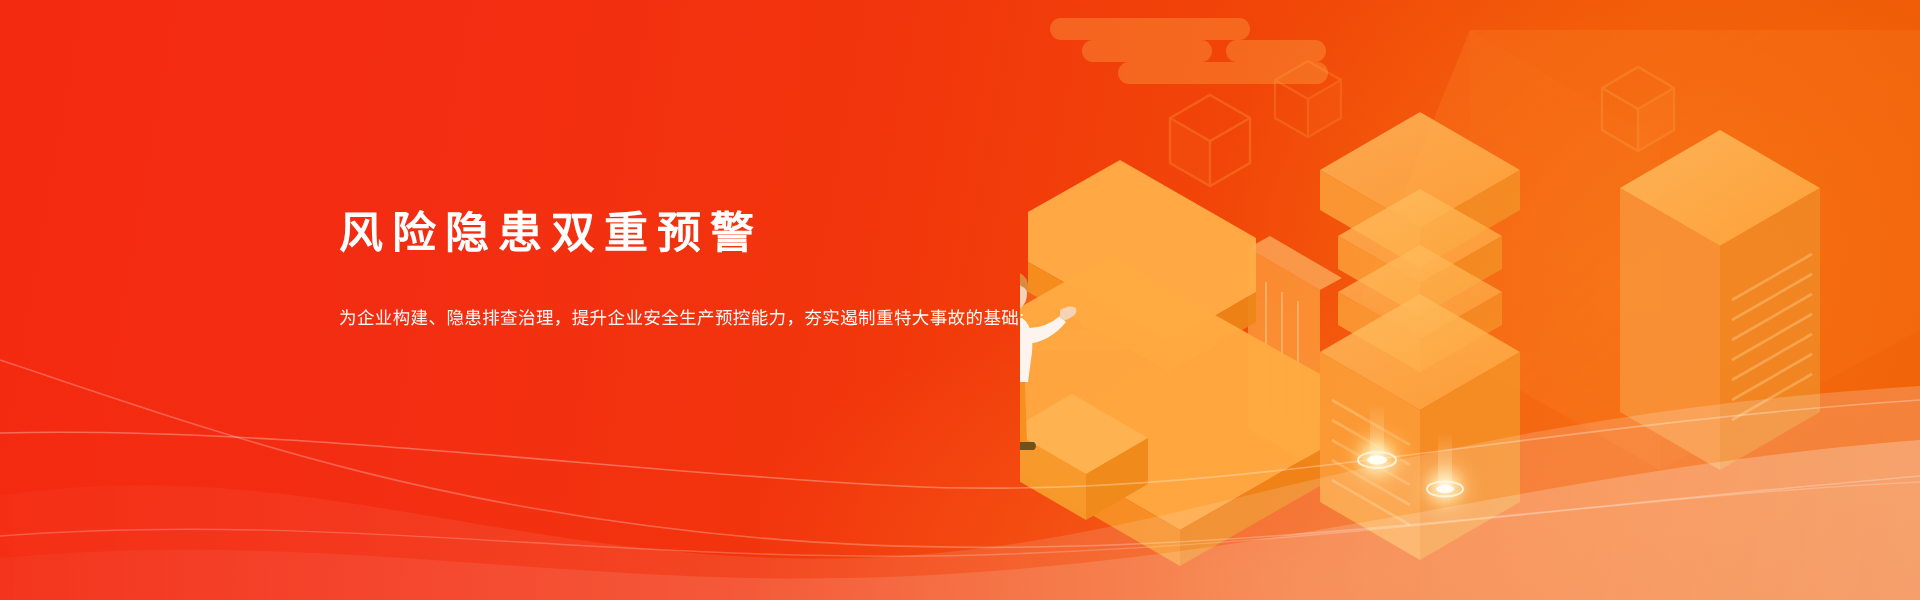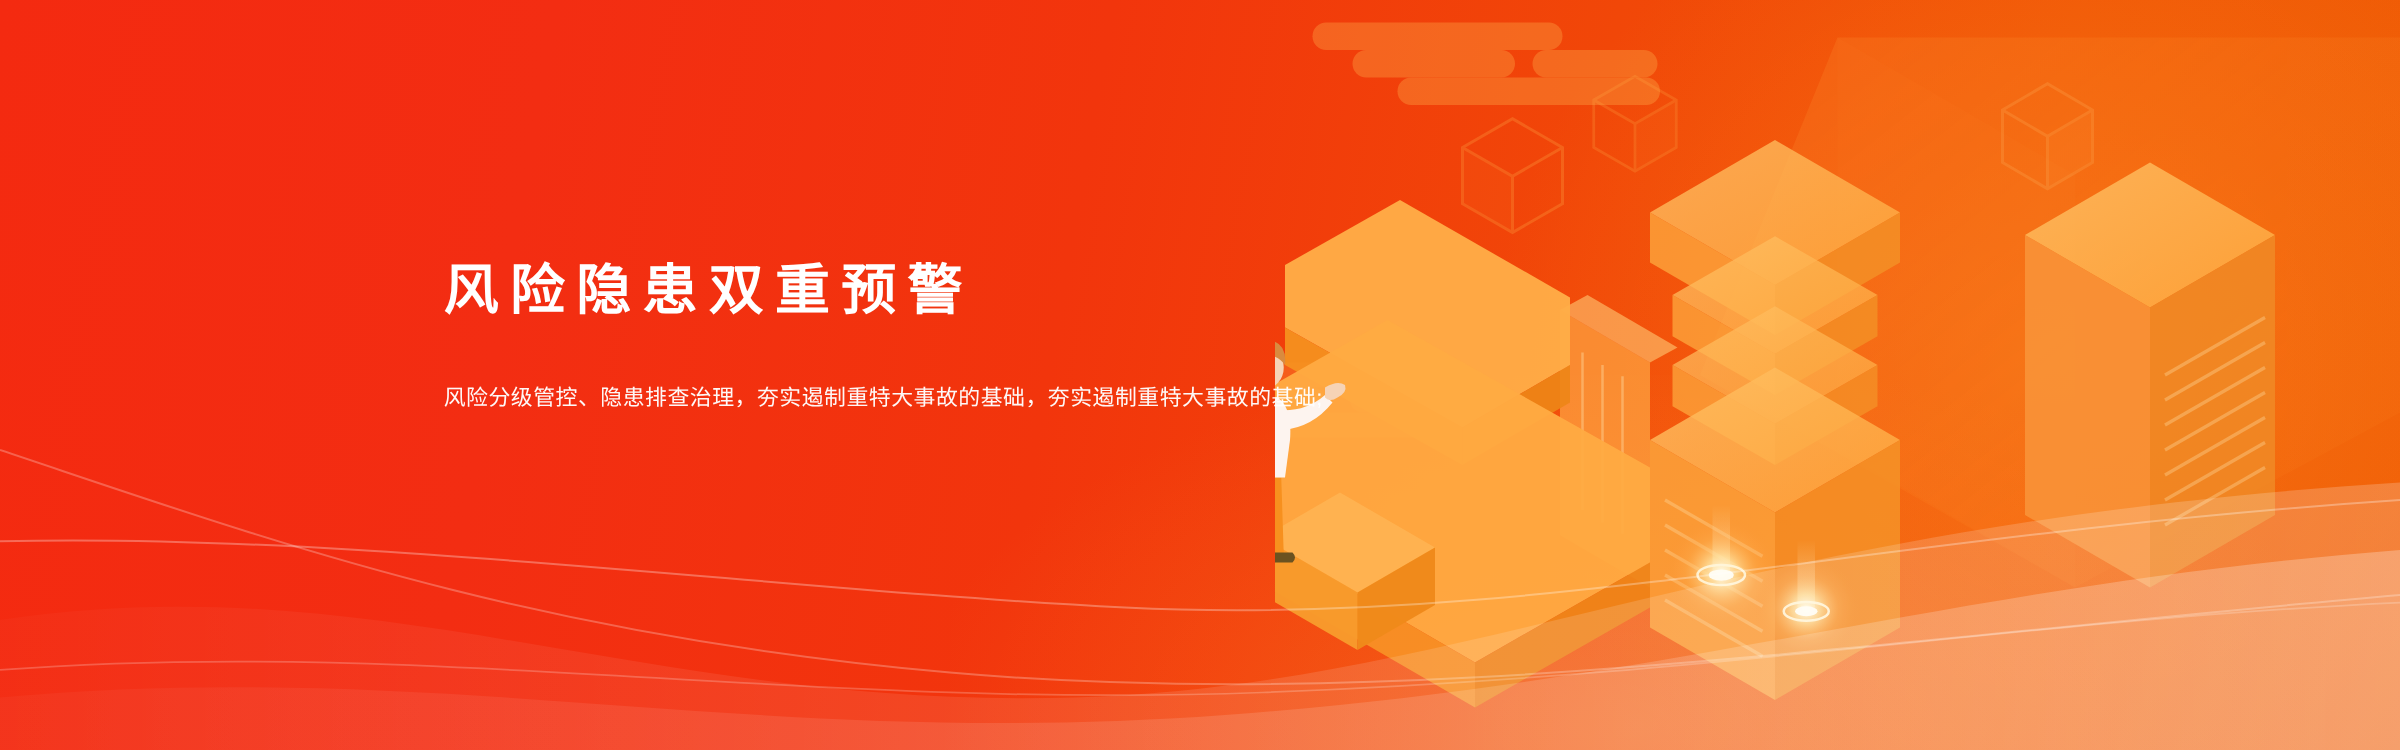--- a/index.html
+++ b/index.html
@@ -48,21 +48,21 @@
     background: radial-gradient(ellipse at 50% 50%,
         rgba(255,160,70,0.30) 0%,
         rgba(255,140,50,0.13) 48%,
         rgba(255,120,20,0.0) 75%);
     pointer-events: none;
   }
 
   
   .text-block {
     position: absolute;
-    left: 355px;
+    left: 339px;
     top: 205px;
     width: 860px;
   }
   .headline {
     color: #ffffff;
     font-size: 44px;
     line-height: 1.25;
     font-weight: bold;
     letter-spacing: 9px;
     margin: 0 0 38px 0;
@@ -297,16 +297,16 @@
       <path d="M0 196 C 300 150, 520 268, 860 258 C 1180 248, 1380 120, 1920 86 L1920 300 L0 300 Z" fill="url(#wFill1)"></path>
       <path d="M0 258 C 360 226, 600 300, 980 272 C 1340 246, 1560 168, 1920 140 L1920 300 L0 300 Z" fill="url(#wFill2)"></path>
       <path d="M0 133 C 280 126, 620 172, 900 186 C 1220 202, 1500 128, 1920 100" fill="none" stroke="#ffffff" stroke-opacity="0.30" stroke-width="1.6"></path>
       <path d="M0 60 C 210 130, 420 208, 760 238 C 1120 270, 1480 214, 1920 176" fill="none" stroke="#ffffff" stroke-opacity="0.26" stroke-width="1.6"></path>
       <path d="M0 236 C 340 210, 640 268, 1010 254 C 1380 240, 1620 196, 1920 182" fill="none" stroke="#ffffff" stroke-opacity="0.22" stroke-width="1.4"></path>
     </svg>
   </div>
 
   <div class="text-block">
     <h1 class="headline">风险隐患双重预警</h1>
-    <p class="subline">风险分级管控、隐患排查治理，夯实遏制重特大事故的基础，夯实遏制重特大事故的基础;</p>
+    <p class="subline">为企业构建、隐患排查治理，提升企业安全生产预控能力，夯实遏制重特大事故的基础;</p>
   </div>
 
 </div>
 
 </body></html>

